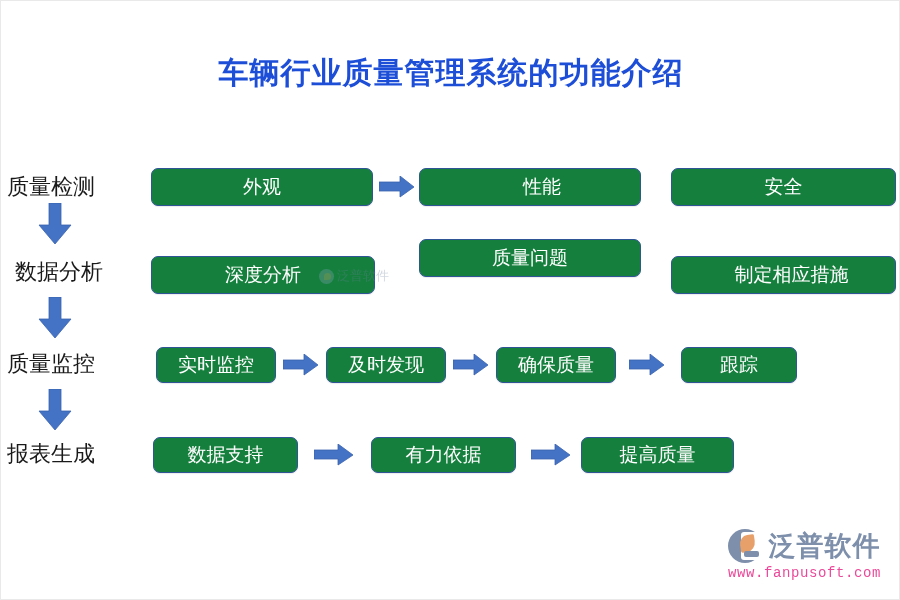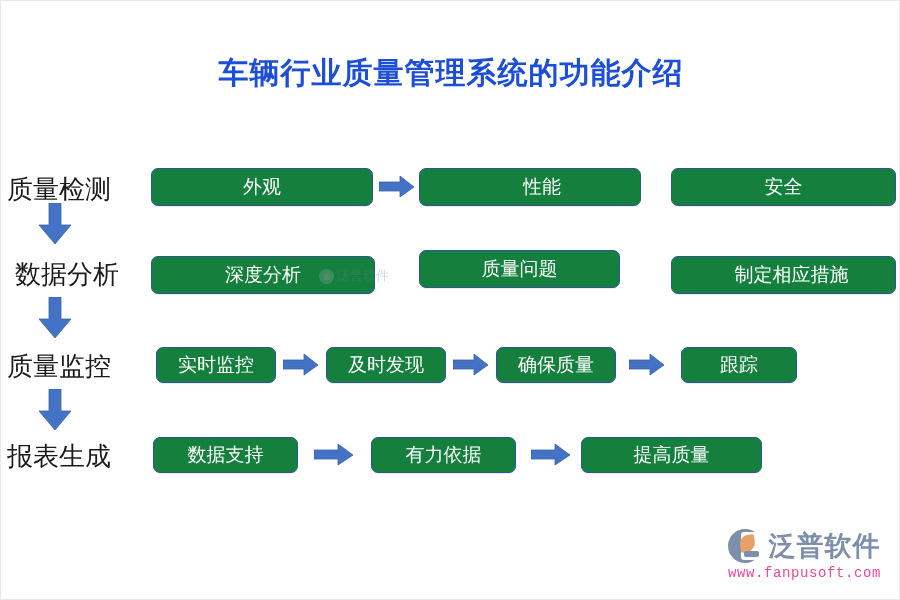--- a/index.html
+++ b/index.html
@@ -35,21 +35,21 @@
     font-weight: bold;
     color: #1d4ed8;
     letter-spacing: 1px;
     font-family: "Liberation Serif", "DejaVu Serif", serif;
     white-space: nowrap;
   }
 
   
   .stage-label {
     position: absolute;
-    font-size: 26px;
+    font-size: 22px;
     color: #1a1a1a;
     font-family: "Liberation Serif", "DejaVu Serif", serif;
     white-space: nowrap;
     letter-spacing: 0px;
   }
 
   
   .down-arrow {
     position: absolute;
     width: 34px;
@@ -212,21 +212,21 @@
       <polygon points="0,6 21,6 21,0 35,11 21,21 21,15 0,15" fill="#4472C4" stroke="#3a63ae" stroke-width="0.8"></polygon>
     </svg>
   </div>
 
   <div class="node" style="left:418px; top:167px; width:222px; height:38px;padding-left:24px;">性能</div>
 
   <div class="node" style="left:670px; top:167px; width:225px; height:38px;">安全</div>
 
   <div class="node" style="left:150px; top:255px; width:224px; height:38px;">深度分析</div>
 
-  <div class="node" style="left:418px; top:249px; width:201px; height:38px;font-family:Liberation Serif, serif;">质量问题</div>
+  <div class="node" style="left:418px; top:238px; width:222px; height:38px;font-family:Liberation Serif, serif;">质量问题</div>
 
   <div class="node" style="left:670px; top:255px; width:225px; height:38px;padding-left:16px;">制定相应措施</div>
 
   <div class="node" style="left:155px; top:346px; width:120px; height:36px;">实时监控</div>
 
   <div class="right-arrow" style="left:282px; top:353px; width:36px;">
     <svg width="36" height="22" viewBox="0 0 36 22" xmlns="http://www.w3.org/2000/svg">
       <polygon points="0,6 21,6 21,0 35,11 21,21 21,15 0,15" fill="#4472C4" stroke="#3a63ae" stroke-width="0.8"></polygon>
     </svg>
   </div>
@@ -258,21 +258,21 @@
   </div>
 
   <div class="node" style="left:370px; top:436px; width:145px; height:36px;">有力依据</div>
 
   <div class="right-arrow" style="left:530px; top:443px; width:40px;">
     <svg width="40" height="22" viewBox="0 0 40 22" xmlns="http://www.w3.org/2000/svg">
       <polygon points="0,6 24,6 24,0 39,11 24,21 24,15 0,15" fill="#4472C4" stroke="#3a63ae" stroke-width="0.8"></polygon>
     </svg>
   </div>
 
-  <div class="node" style="left:580px; top:436px; width:181px; height:36px;">提高质量</div>
+  <div class="node" style="left:580px; top:436px; width:153px; height:36px;">提高质量</div>
 
   <div class="watermark">
     <span class="wm-mark"></span>
     <span class="wm-text">泛普软件</span>
   </div>
 
   <div class="logo">
     <div class="logo-row">
       <span class="logo-mark">
         <span class="ring"></span>

